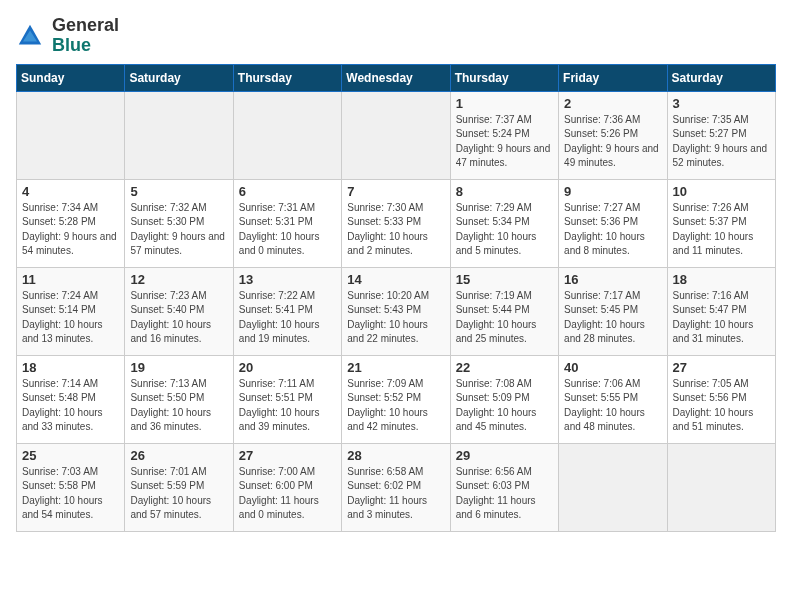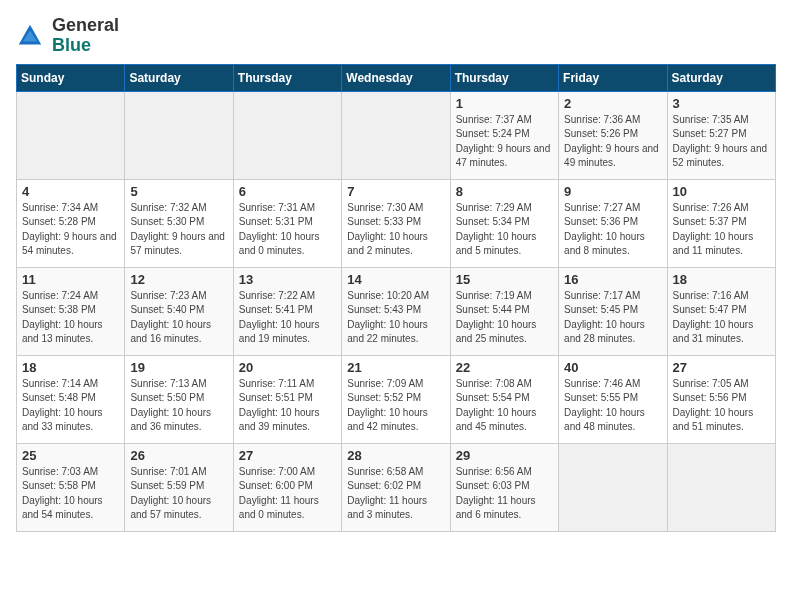--- a/index.html
+++ b/index.html
@@ -192,21 +192,21 @@
           <span class="day-number">10</span>
           <div class="day-info">Sunrise: 7:26 AM
 Sunset: 5:37 PM
 Daylight: 10 hours and 11 minutes.</div>
         </td>
       </tr>
       <tr>
         <td>
           <span class="day-number">11</span>
           <div class="day-info">Sunrise: 7:24 AM
-Sunset: 5:38 PM
+Sunset: 5:14 PM
 Daylight: 10 hours and 13 minutes.</div>
         </td>
         <td>
           <span class="day-number">12</span>
           <div class="day-info">Sunrise: 7:23 AM
 Sunset: 5:40 PM
 Daylight: 10 hours and 16 minutes.</div>
         </td>
         <td>
           <span class="day-number">13</span>
@@ -260,26 +260,26 @@
         </td>
         <td>
           <span class="day-number">21</span>
           <div class="day-info">Sunrise: 7:09 AM
 Sunset: 5:52 PM
 Daylight: 10 hours and 42 minutes.</div>
         </td>
         <td>
           <span class="day-number">22</span>
           <div class="day-info">Sunrise: 7:08 AM
-Sunset: 5:54 PM
+Sunset: 5:09 PM
 Daylight: 10 hours and 45 minutes.</div>
         </td>
         <td>
           <span class="day-number">40</span>
-          <div class="day-info">Sunrise: 7:46 AM
+          <div class="day-info">Sunrise: 7:06 AM
 Sunset: 5:55 PM
 Daylight: 10 hours and 48 minutes.</div>
         </td>
         <td>
           <span class="day-number">27</span>
           <div class="day-info">Sunrise: 7:05 AM
 Sunset: 5:56 PM
 Daylight: 10 hours and 51 minutes.</div>
         </td>
       </tr>

